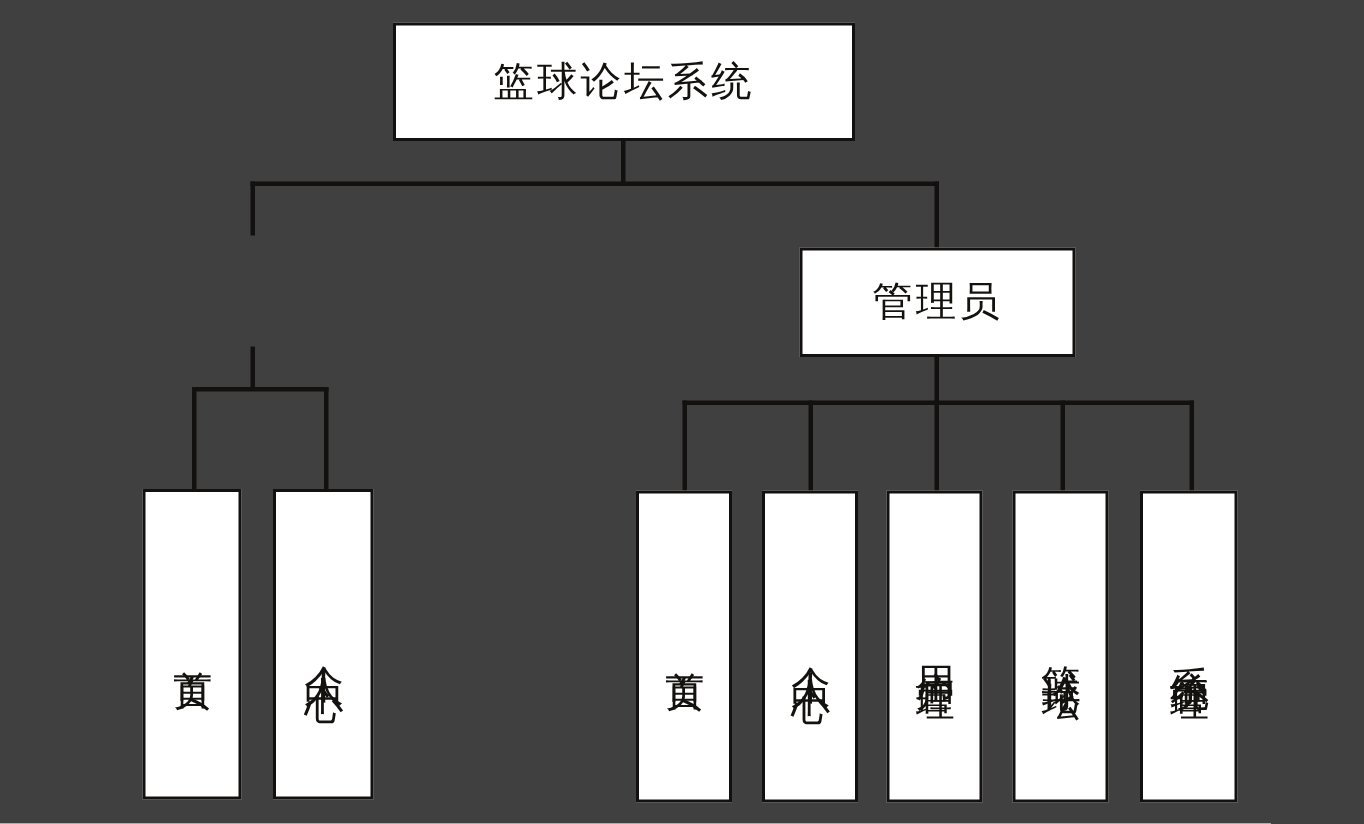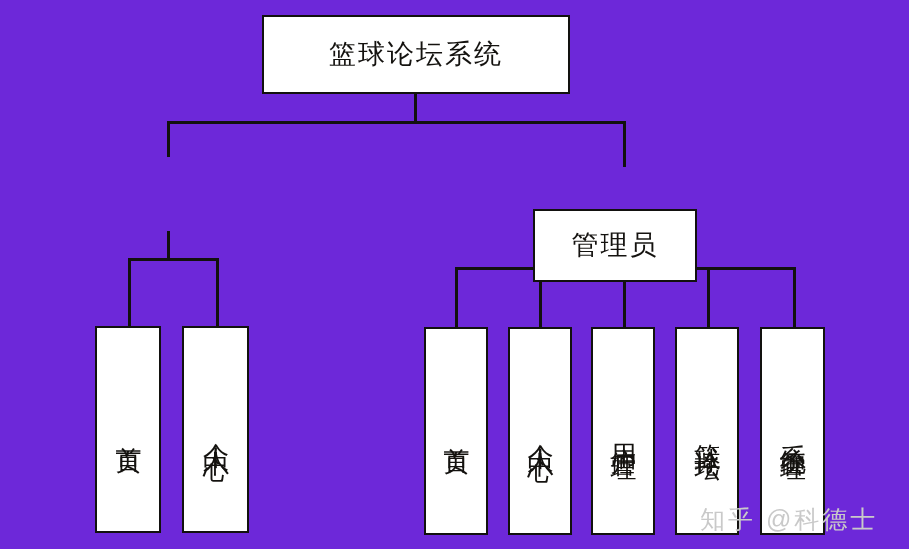--- a/index.html
+++ b/index.html
@@ -9,21 +9,21 @@
     background: #ffffff;
   }
   body {
     font-family: "Liberation Serif", "DejaVu Serif", serif;
     color: #111111;
   }
   #canvas {
     position: relative;
     width: 909px;
     height: 549px;
-    background: #6d28d9;
+    background: #404040;
     overflow: hidden;
   }
   .node {
     position: absolute;
     box-sizing: border-box;
     border: 2px solid #12110f;
     background: #ffffff;
     display: flex;
     align-items: center;
     justify-content: center;
@@ -95,21 +95,21 @@
   <div class="line v" style="left:539px; top:267px; height:61px;"></div>
   <div class="line v" style="left:623px; top:267px; height:61px;"></div>
   <div class="line v" style="left:707px; top:267px; height:61px;"></div>
   <div class="line v" style="left:793px; top:267px; height:61px;"></div>
 
   <div class="node" style="left:262px; top:15px; width:308px; height:79px;">
     <span class="label">篮球论坛系统</span>
   </div>
 
 
-  <div class="node" style="left:533px; top:165px; width:164px; height:73px;margin-top:44px;">
+  <div class="node" style="left:533px; top:165px; width:184px; height:73px;">
     <span class="label">管理员</span>
   </div>
 
   <div class="node vertical" style="left:95px; top:326px; width:66px; height:207px;">
     <span class="label">首页</span>
   </div>
   <div class="node vertical" style="left:182px; top:326px; width:67px; height:207px;">
     <span class="label">个人中心</span>
   </div>
 
@@ -122,15 +122,14 @@
   <div class="node vertical" style="left:591px; top:327px; width:64px; height:208px;">
     <span class="label">用户管理</span>
   </div>
   <div class="node vertical" style="left:675px; top:327px; width:64px; height:208px;">
     <span class="label">篮球论坛</span>
   </div>
   <div class="node vertical" style="left:760px; top:327px; width:65px; height:208px;">
     <span class="label">系统管理</span>
   </div>
 
-  <div id="watermark">知乎 @科德士</div>
 
 </div>
 
 </body></html>

